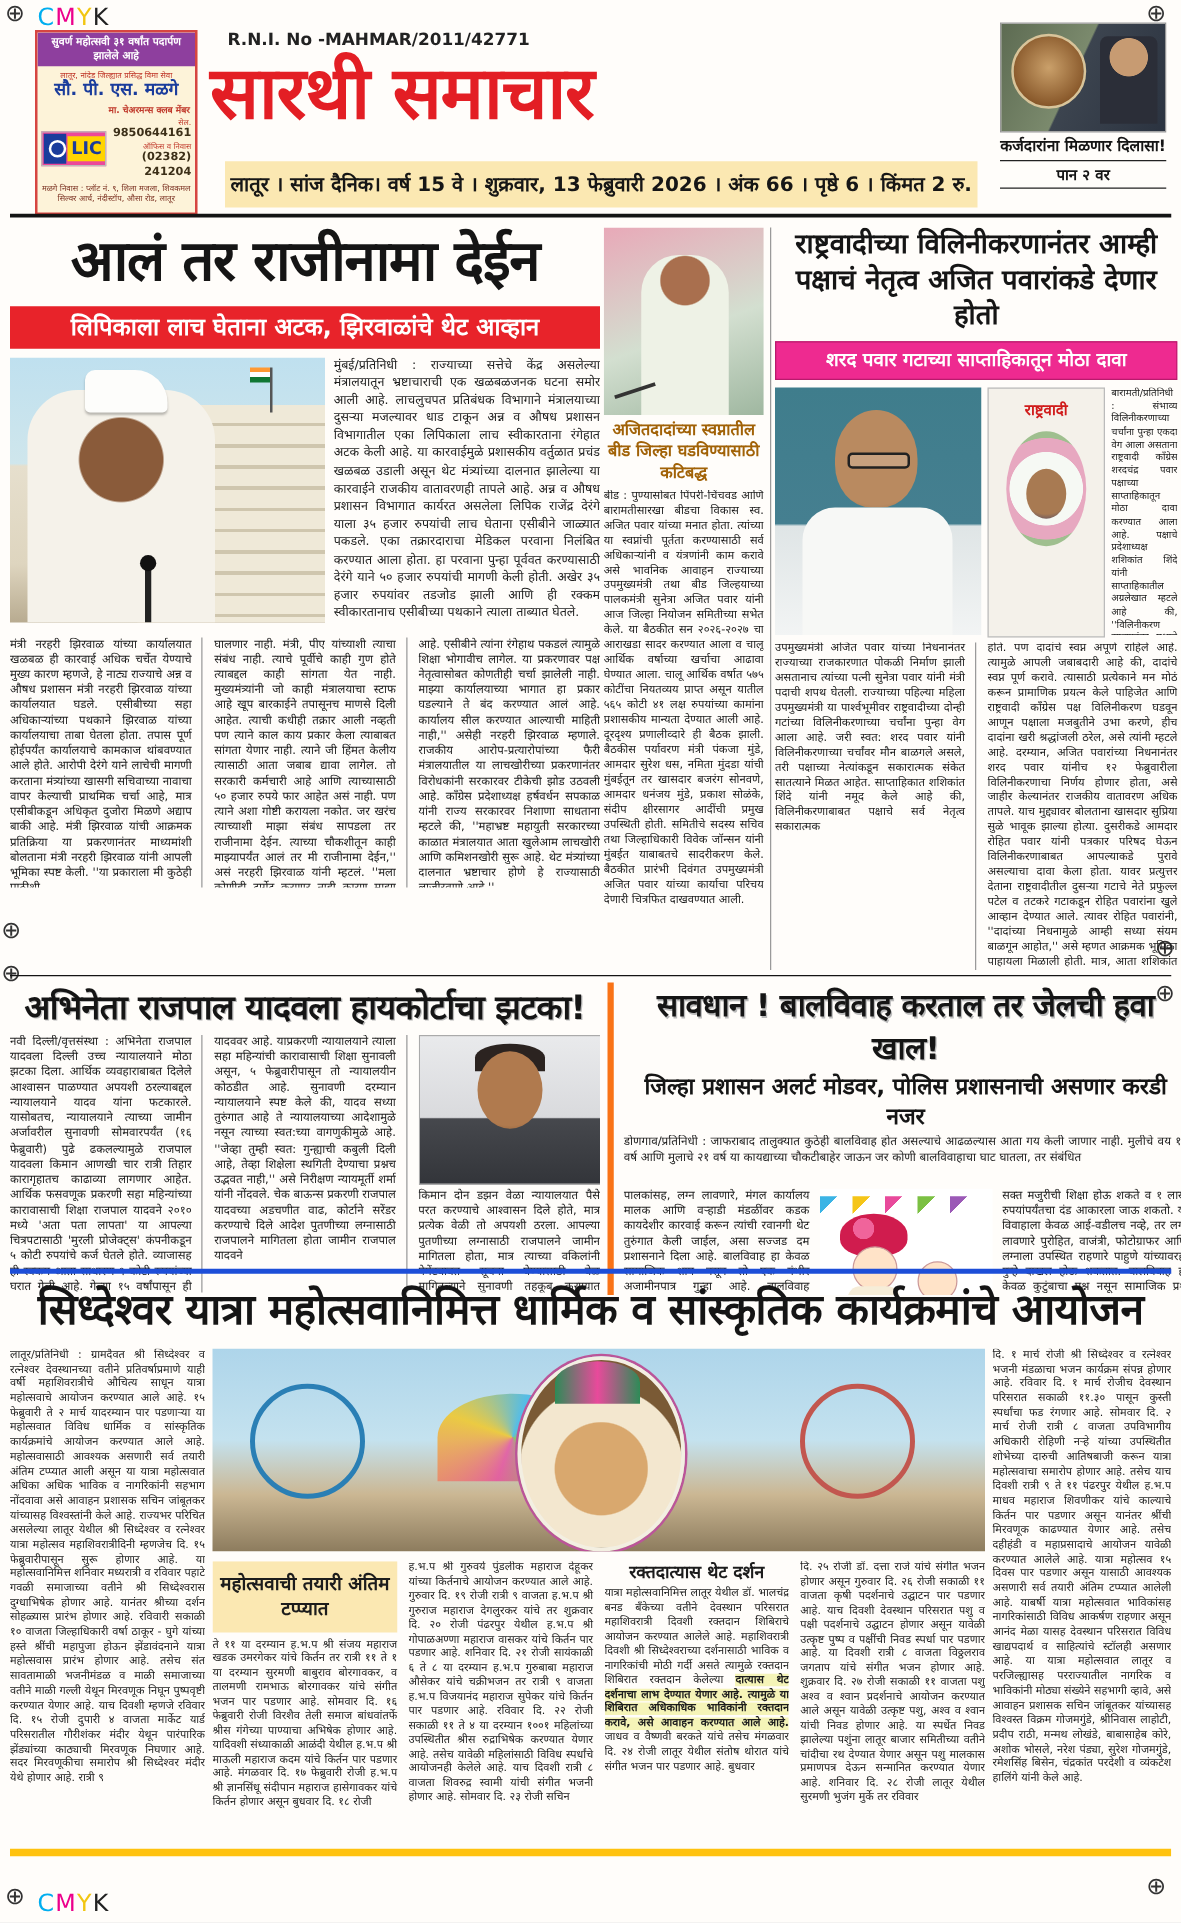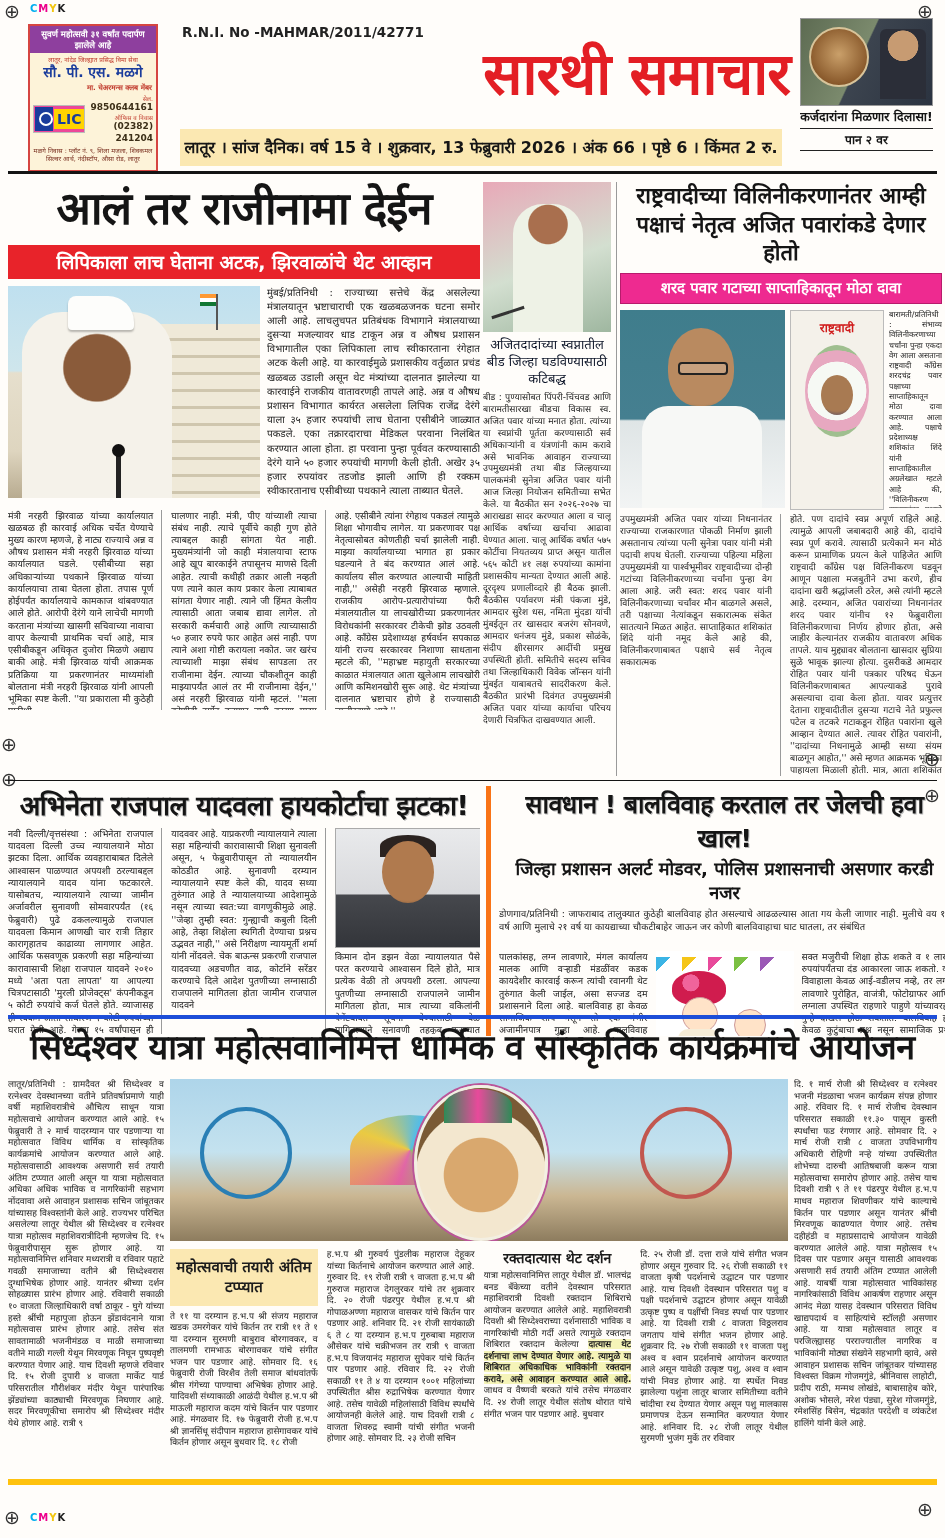--- a/index.html
+++ b/index.html
@@ -1,19 +1,19 @@
 <!DOCTYPE html>
 <html><head>
 <meta charset="utf-8">
 <style>
   html,body{margin:0;padding:0;background:#e9e9e9;}
   .sheet{position:relative;width:945px;height:1538px;margin:0 auto;background:#fffdfa;
          font-family:"DejaVu Sans",sans-serif;color:#151515;overflow:hidden;}
   .reg{position:absolute;font-size:19px;color:#333;line-height:1;}
-  .cmyk{position:absolute;font-weight:bold;font-size:10px;letter-spacing:1px;}
+  .cmyk{position:absolute;font-weight:normal;font-size:19px;letter-spacing:1px;}
   .cmyk .c{color:#00aeef}.cmyk .m{color:#ec008c}.cmyk .y{color:#f2c611}.cmyk .k{color:#222}
 
   
   .adbox{position:absolute;left:28px;top:24px;width:126px;height:144px;border:2px solid #d64541;background:#fdf3d9;font-size:7px;overflow:hidden;}
   .adbox .adhead{background:#8e3f9e;color:#fff;font-weight:bold;font-size:8.5px;text-align:center;padding:3px 2px;line-height:1.25;}
   .adbox .adtag{color:#c0392b;text-align:center;font-size:6.3px;padding:2px 1px 0;}
   .adbox .adname{color:#1a3c9c;font-weight:bold;font-size:14px;text-align:center;line-height:1.1;padding:1px 0;}
   .adbox .addesig{color:#c0392b;font-weight:bold;font-size:7.2px;text-align:right;padding:0 4px 2px;}
   .adrow{display:flex;align-items:center;gap:3px;padding:1px 3px;}
   .licwrap{display:flex;align-items:center;background:#ec4899;border:1px solid #bbb;height:26px;}
@@ -21,40 +21,40 @@
   .licemb::after{content:"";position:absolute;left:4px;top:5px;width:10px;height:10px;border:2px solid #fff;border-radius:50%;}
   .lictxt{background:#ffd400;color:#1a3c9c;font-weight:bold;font-size:14px;padding:3px 3px;line-height:1;}
   .adphone{flex:1;text-align:right;line-height:1.25;}
   .adphone .lbl{color:#c0392b;font-size:6.2px;}
   .adphone .num{color:#3c2f18;font-weight:bold;font-size:9px;}
   .adaddr{color:#7a3020;font-size:6.4px;text-align:center;line-height:1.3;padding:2px 3px;}
 
   .rni{position:absolute;left:182px;top:24px;font-weight:bold;font-size:13.5px;color:#222;}
   .mailblk{position:absolute;left:478px;top:16px;font-size:12px;line-height:1.35;color:#111;}
   .mailblk .eml{text-decoration:underline;}
-  .masthead{position:absolute;left:168px;top:38px;width:622px;text-align:right;color:#e31e24;
+  .masthead{position:absolute;left:168px;top:38px;width:622px;text-align:left;color:#e31e24;
             font-weight:bold;font-size:58px;line-height:1.25;letter-spacing:-1px;}
   .datestrip{position:absolute;left:180px;top:129px;width:602px;height:37px;background:#fbe8b2;
              font-weight:bold;font-size:16px;text-align:center;line-height:37px;color:#161616;}
   .promo{position:absolute;left:800px;top:18px;width:133px;height:150px;text-align:center;}
   .promo .pimg{width:131px;height:86px;border:1px solid #999;
      background:linear-gradient(115deg,#5d6b52 0%,#7b8a6d 45%,#3c444f 46%,#2b3340 100%);position:relative;overflow:hidden;}
   .promo .pimg .rbi{position:absolute;left:8px;top:8px;width:56px;height:56px;border-radius:50%;
      background:radial-gradient(circle at 50% 45%,#caa06a 0%,#8a5a2c 70%,#5f3a16 100%);border:2px solid #d8c49a;}
   .promo .pimg .man{position:absolute;right:6px;top:10px;width:46px;height:70px;
      background:radial-gradient(circle at 50% 24%,#c79b72 0 26%,#2b2e38 27% 100%);border-radius:6px 6px 0 0;}
   .promo .cap{font-weight:bold;font-size:12.5px;line-height:1.25;margin-top:3px;}
   .promo .pref{border-top:1.5px solid #222;border-bottom:1.5px solid #222;margin-top:3px;
      font-weight:bold;font-size:12px;padding:2px 0;}
 
   .rule{position:absolute;background:#141414;}
 
   
   .col{font-size:9.2px;line-height:1.33;text-align:justify;overflow:hidden;color:#1c1c1c;}
-  .kicker{font-weight:normal;text-align:center;color:#0f172a;}
+  .kicker{font-weight:bold;text-align:center;color:#a16207;}
   .strip{color:#fff;font-weight:bold;text-align:center;overflow:hidden;}
 
   
   .lead{position:absolute;left:8px;top:180px;width:472px;height:596px;overflow:hidden;}
   .lead .hl{font-size:45px;line-height:1.3;font-weight:bold;text-align:center;letter-spacing:-1px;}
   .lead .strap{margin-top:6px;height:34px;line-height:34px;background:#e8232a;font-size:19px;}
   .lead .bodyrow{margin-top:7px;height:216px;overflow:hidden;}
   .mphoto{float:left;width:252px;height:212px;margin-right:7px;position:relative;overflow:hidden;
      background:linear-gradient(180deg,#bfe0ef 0%,#cfe6ec 40%,#e6dfcd 41%,#ded5bf 78%,#b8ab90 100%);}
   .mphoto .bldg{position:absolute;right:0;top:38px;width:150px;height:174px;background:

